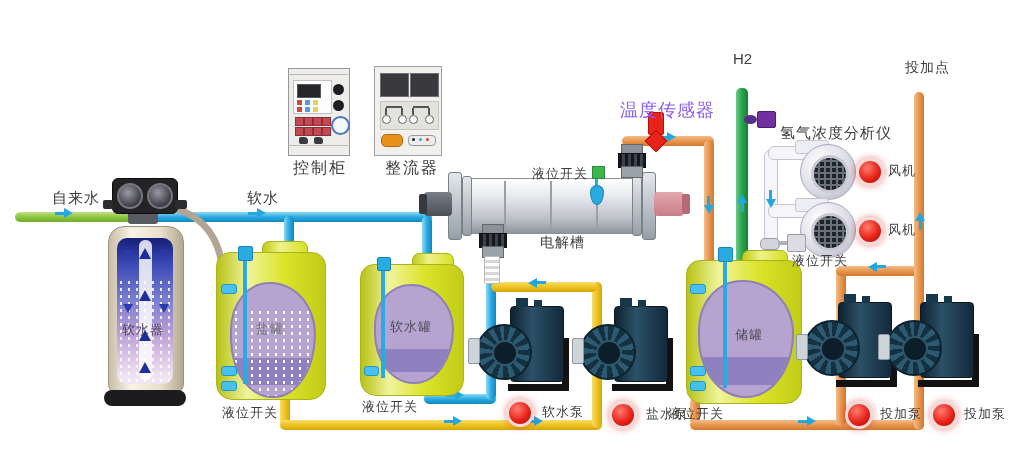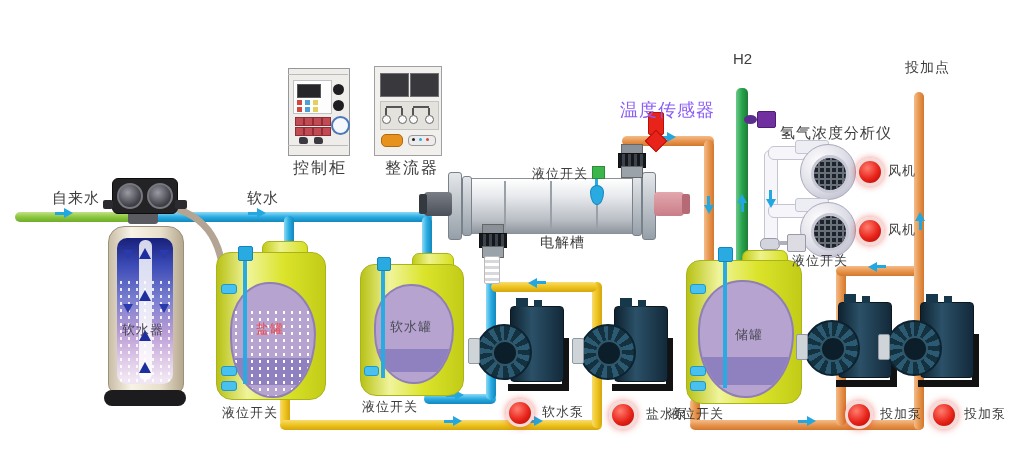--- a/index.html
+++ b/index.html
@@ -159,21 +159,21 @@
     <div class="tank" style="left:216px;top:252px;width:108px;height:146px"></div>
     <div class="blob" style="left:230px;top:282px;width:82px;height:112px">
       <div class="band"></div>
       <div class="speck" style="left:0;top:22%;width:100%;height:78%"></div>
     </div>
     <div class="probe-ln" style="left:243px;top:258px;width:4px;height:126px"></div>
     <div class="probe-sq" style="left:238px;top:246px;width:13px;height:13px"></div>
     <div class="nub" style="left:221px;top:284px;width:14px;height:8px"></div>
     <div class="nub" style="left:221px;top:366px;width:14px;height:8px"></div>
     <div class="nub" style="left:221px;top:381px;width:14px;height:8px"></div>
-    <div class="lbl" style="left:256px;top:320px;color:#ef4444">盐罐</div>
+    <div class="lbl" style="left:256px;top:320px;color:#737373">盐罐</div>
     <div class="lbl" style="left:222px;top:404px">液位开关</div>
   </div>
 
   <div>
     <div class="neck" style="left:412px;top:253px;width:40px;height:13px"></div>
     <div class="tank" style="left:360px;top:264px;width:102px;height:130px"></div>
     <div class="blob" style="left:374px;top:284px;width:76px;height:96px">
       <div class="band"></div>
     </div>
     <div class="probe-ln" style="left:381px;top:268px;width:4px;height:110px"></div>

